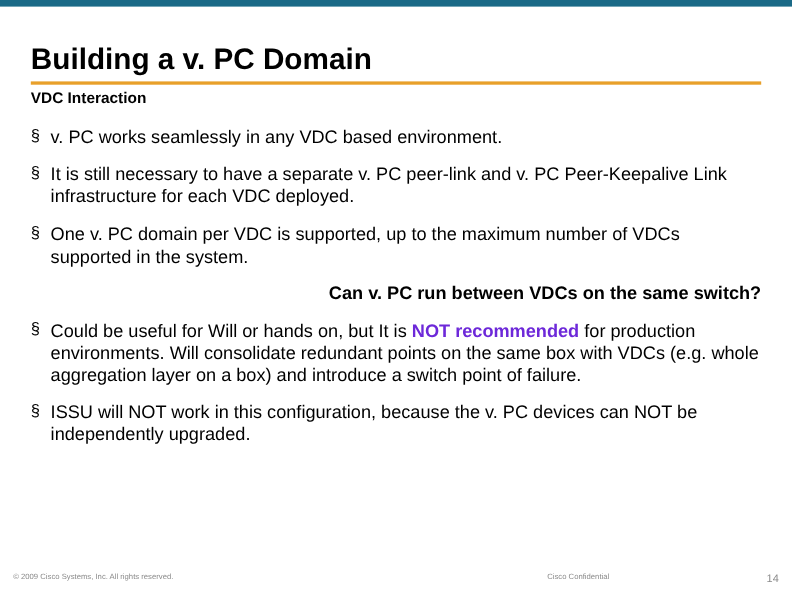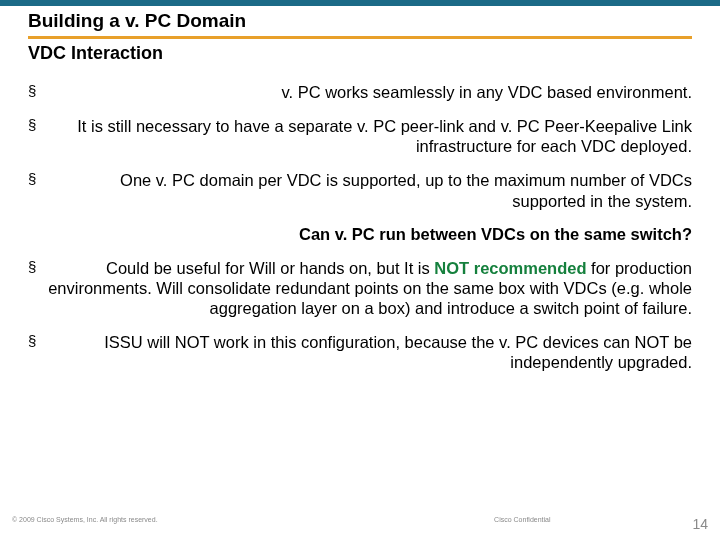--- a/index.html
+++ b/index.html
@@ -12,40 +12,40 @@
     overflow: hidden;
   }
   .topbar {
     height: 6px;
     background: #1b6a87;
   }
   .slide {
     padding: 4px 28px 0 28px;
   }
   .title {
-    font-size: 19px;
+    font-size: 27px;
     font-weight: bold;
     color: #000;
     margin-bottom: 4px;
+    margin-top: 29px;
   }
   .underline {
     height: 3px;
     background: #e8a02a;
     margin-bottom: 4px;
   }
   .subtitle {
-    font-size: 18px;
+    font-size: 14px;
     font-weight: bold;
     color: #000;
     margin-bottom: 18px;
   }
   ul.bullets {
     list-style: none;
     margin: 0 0 14px 0;
-    text-align: right;
   }
   ul.bullets li {
     position: relative;
     padding-left: 18px;
     font-size: 16.5px;
     line-height: 1.22;
     margin-bottom: 14px;
     color: #000;
   }
   ul.bullets li::before {
@@ -56,37 +56,37 @@
     font-size: 15px;
     color: #000;
   }
   .question {
     font-size: 16.5px;
     font-weight: bold;
     margin: 2px 0 14px 0;
     text-align: right;
   }
   .not-red {
-    color: #15803d;
+    color: #6d28d9;
     font-weight: bold;
   }
   .footer {
     position: absolute;
     bottom: 8px;
     left: 0;
     right: 0;
     font-size: 7px;
     color: #8a8a8a;
     display: flex;
     justify-content: space-between;
     padding: 0 12px;
   }
   .footer .center { text-align: center; flex: 1; }
   .footer .left { flex: 1; }
-  .footer .right { flex: 0 0 auto; font-size: 14px; color: #8a8a8a; }
+  .footer .right { flex: 0 0 auto; font-size: 10px; color: #8a8a8a; }
 </style>
 </head>
 <body>
 
 <div class="topbar"></div>
 
 <div class="slide">
 
   <h1 class="title">Building a v. PC Domain</h1>
   <div class="underline"></div>

